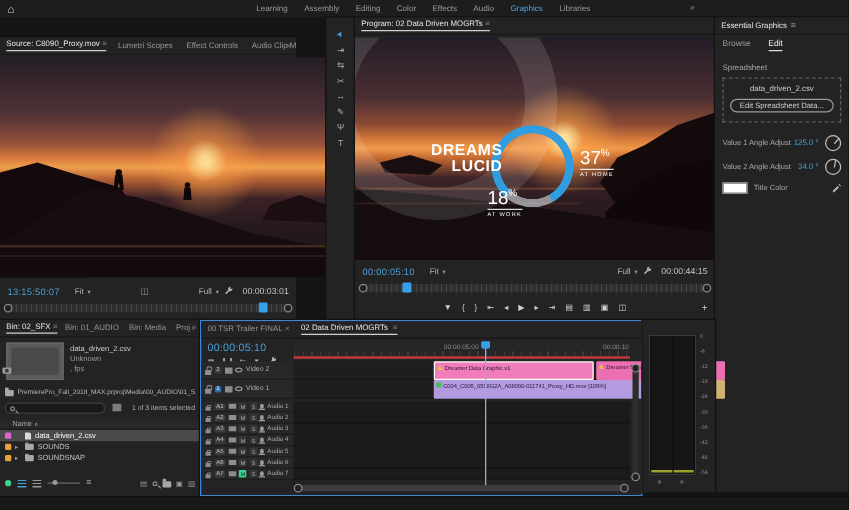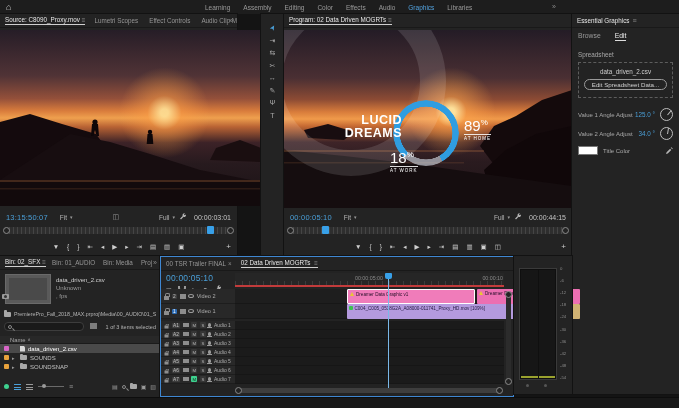--- a/index.html
+++ b/index.html
@@ -145,21 +145,21 @@
         <span class="ws" data-name="workspace-tab">Editing</span>
         <span class="ws" data-name="workspace-tab">Color</span>
         <span class="ws" data-name="workspace-tab">Effects</span>
         <span class="ws" data-name="workspace-tab">Audio</span>
         <span class="ws active" data-name="workspace-tab">Graphics</span>
         <span class="ws" data-name="workspace-tab">Libraries</span>
       </div>
     <span class="ws-over" data-name="workspace-overflow-icon">»</span>
   </div>
 
-  <div class="panel" data-name="source-monitor-panel" style="left:0;top:14px;width:237px;height:242px">
+  <div class="panel" data-name="source-monitor-panel" style="left:0;top:30px;width:237px;height:242px">
     <div class="tabbar" data-name="source-tabbar">
 
         <span class="ptab active" data-name="panel-tab">
           <span>Source: C8090_Proxy.mov</span>
           <span class="pmenu" data-name="panel-menu-icon">≡</span>
         </span>
 
         <span class="ptab" data-name="panel-tab">
           <span>Lumetri Scopes</span>
           <span class="pmenu" data-name="panel-menu-icon"></span>
@@ -261,25 +261,25 @@
         <path d="M288,60 L258,70 L232,86 L210,96 L196,116 L214,140 L260,150 L288,146 Z" fill="#140a0c"></path>
         <path d="M288,96 L252,104 L222,120 L200,140 L210,178 L288,178 Z" fill="#100709"></path>
         <path d="M0,120 L60,126 L130,134 L200,144 L288,156 L288,178 L0,178 Z" fill="#150d0f"></path>
         <path d="M0,120 h200 v2 h-200 z" fill="rgba(240,150,80,.2)"></path>
         <path d="M0,132 h180 v1.5 h-180 z" fill="rgba(240,150,80,.12)"></path>
         <path d="M20,100 L44,94 L70,102 L60,110 L24,108 Z" fill="#180d10"></path>
       </svg>
       <div class="ring" data-name="watermark-ring" style="left:-28px;top:-44px;width:190px;height:190px"></div>
       <div class="donut" data-name="overlay-donut-chart" style="left:109px;top:70px;width:66px;height:66px"></div>
       <div class="lucid" data-name="overlay-title" style="left:24px;top:84px;width:94px">
+        <div>DREAMS</div>
         <div>LUCID</div>
-        <div>DREAMS</div>
       </div>
       <div class="stat" data-name="overlay-stat-home" style="left:180px;top:86px">
-        <div class="statv"><span>89</span><sup>%</sup></div>
+        <div class="statv"><span>37</span><sup>%</sup></div>
         <div class="statl">AT HOME</div>
       </div>
       <div class="stat" data-name="overlay-stat-work" style="left:106px;top:118px">
         <div class="statv"><span>18</span><sup>%</sup></div>
         <div class="statl">AT WORK</div>
       </div>
     </div>
 
     <div class="mrow" data-name="program-controls" style="top:196px">
       <span class="tc" data-name="program-timecode">00:00:05:10</span>

